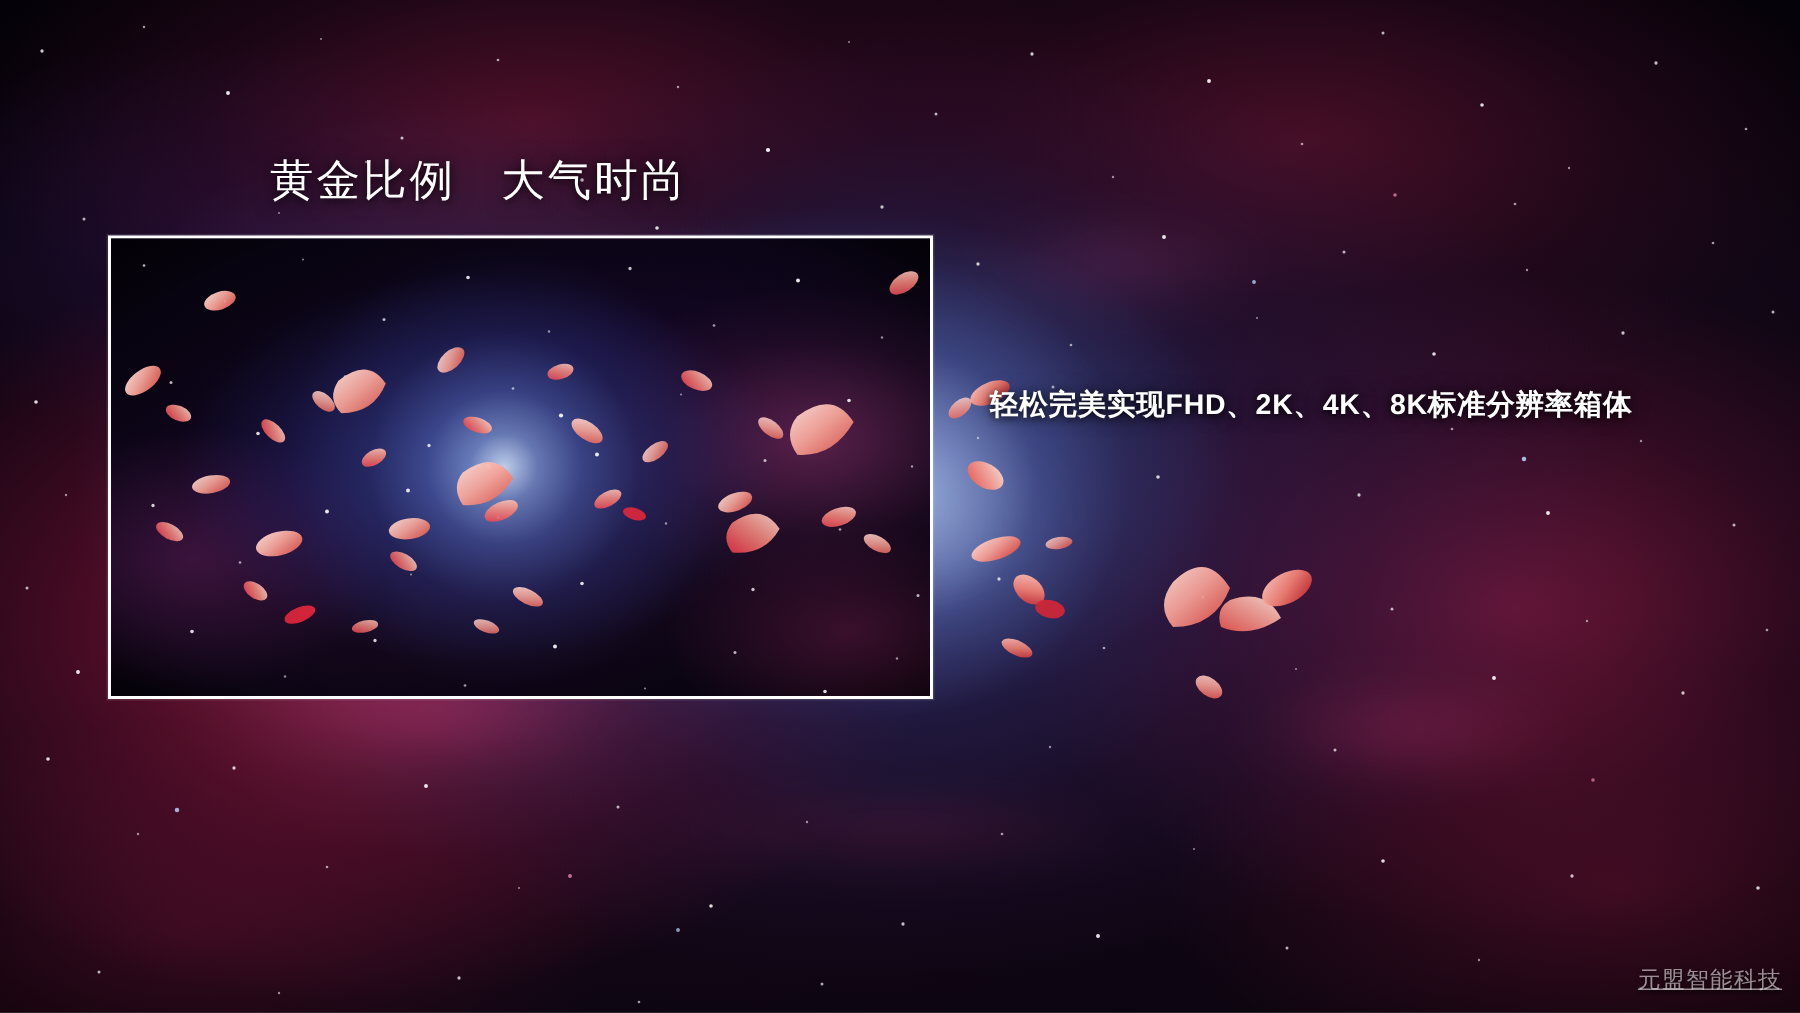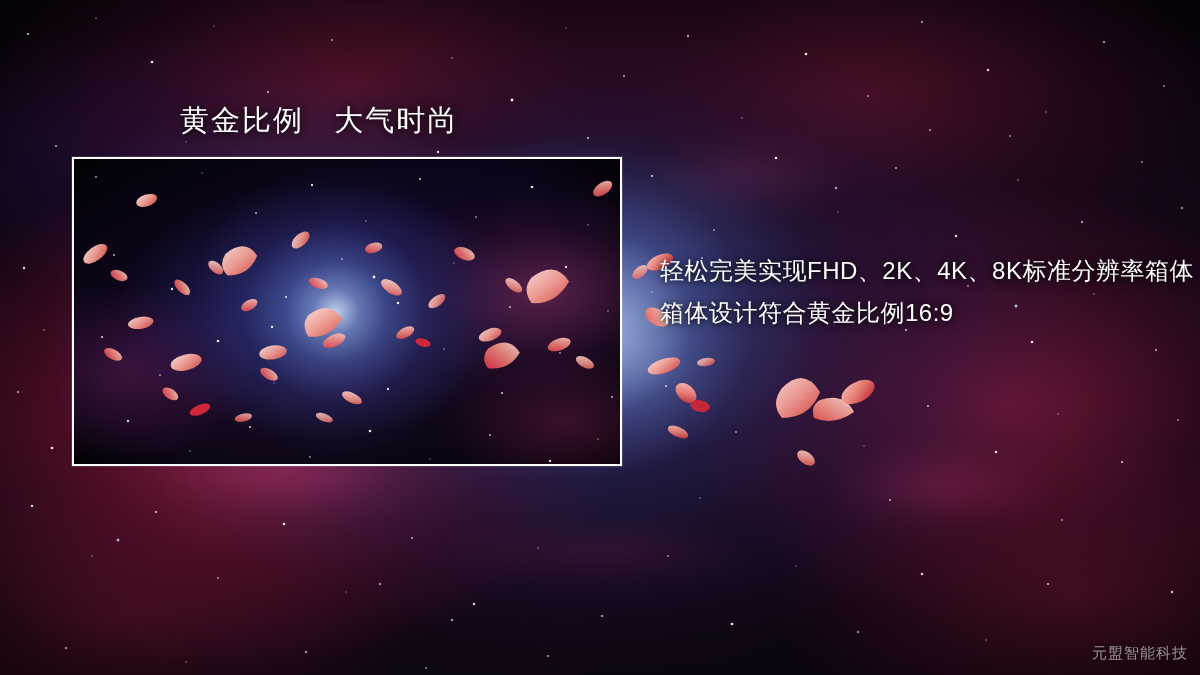--- a/index.html
+++ b/index.html
@@ -77,28 +77,29 @@
   .slide-title{
     position:absolute; left:180px; top:101px;
     font-size:29px; letter-spacing:2px; color:#ffffff;
     text-shadow:0 1px 6px rgba(0,0,0,.75), 0 0 14px rgba(0,0,0,.5);
     white-space:pre; font-weight:400;
   }
   .body-block{
     position:absolute; left:660px; top:250px; width:520px;
   }
   .body-line{
-    font-size:24px; color:#ffffff; line-height:42px;
+    font-size:19px; color:#ffffff; line-height:42px;
     letter-spacing:.5px; white-space:nowrap;
     text-shadow:0 1px 5px rgba(0,0,0,.8), 0 0 12px rgba(0,0,0,.55);
+    font-weight:bold;
   }
   .watermark{
     position:absolute; right:12px; bottom:12px;
     font-size:15px; color:rgba(236,226,232,.62);
-    letter-spacing:1px; text-shadow:0 1px 3px rgba(0,0,0,.8);
+    letter-spacing:1px; text-shadow:0 1px 3px rgba(0,0,0,.8);text-decoration:underline;
   }
 </style>
 </head>
 <body>
 
 <div class="slide">
 
   <div class="bg-base"></div>
   <div class="bg-wisps"></div>
   <div class="bg-core"></div>
@@ -353,18 +354,17 @@
           <ellipse cx="252" cy="262" rx="9" ry="4" fill="url(#fp1)" transform="rotate(20 252 262)" opacity=".85"></ellipse>
         </g>
       </svg>
     </div>
   </div>
 
   <div class="slide-title">黄金比例   大气时尚</div>
 
   <div class="body-block">
     <div class="body-line">轻松完美实现FHD、2K、4K、8K标准分辨率箱体</div>
-    <div class="body-line">箱体设计符合黄金比例16:9</div>
   </div>
 
   <div class="watermark">元盟智能科技</div>
 
 </div>
 
 </body></html>

